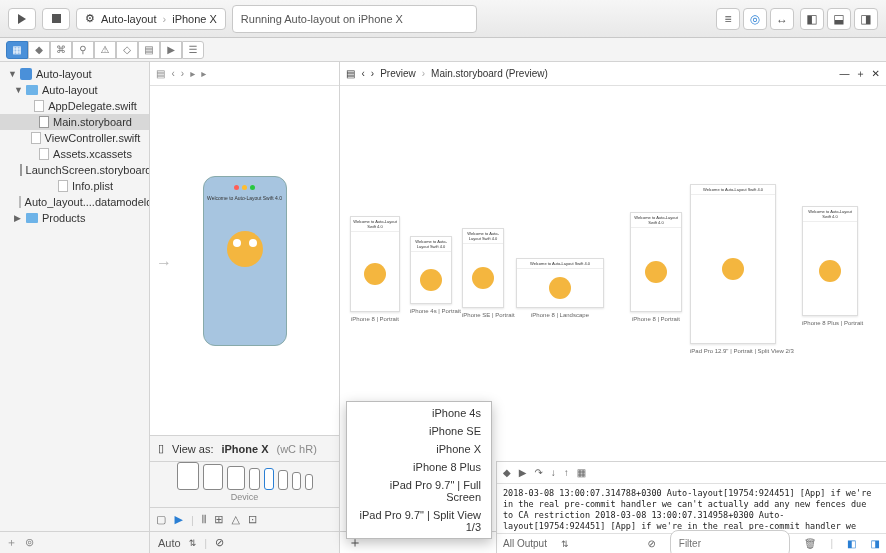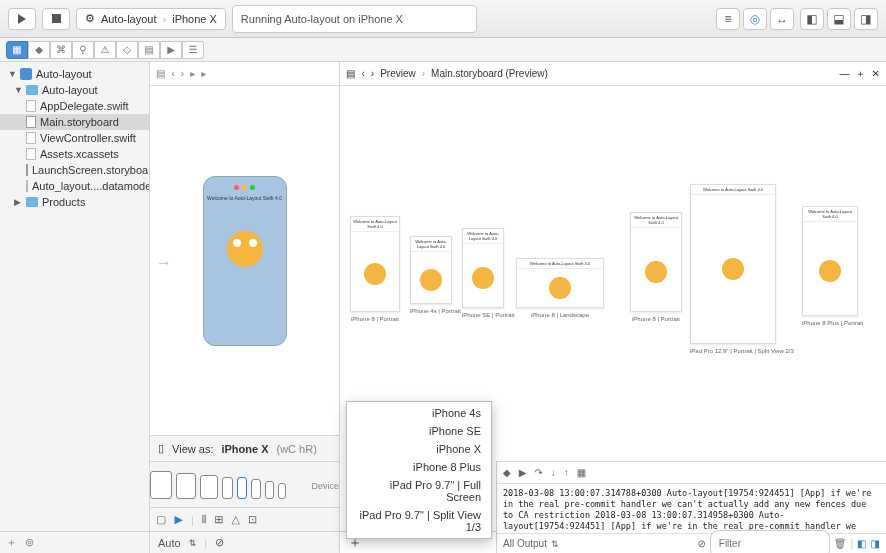--- a/index.html
+++ b/index.html
@@ -20,21 +20,21 @@
 .tabseg .seg:first-child{ border-radius:3px 0 0 3px;}
 .tabseg .seg:last-child{ border-radius:0 3px 3px 0;}
 .tabseg .seg.active{ background:#4a90d9; color:#fff; border-color:#3a7ec4;}
 
 
 .main { display:flex; height: calc(553px - 38px - 24px); }
 .navigator { width:150px; background:#f4f4f4; border-right:1px solid #d3d3d3; display:flex; flex-direction:column; }
 .navtree { flex:1; padding:4px 0; overflow:hidden;}
 .navitem { padding:2px 4px 2px 8px; display:flex; align-items:center; gap:4px; white-space:nowrap; }
 .navitem.l1{ padding-left:14px;}
-.navitem.l2{ padding-left:26px;}
+.navitem.l2{ padding-left:26px;justify-content:center;}
 .navitem.sel{ background:#d8d8d8;}
 .disclosure{ width:8px; font-size:9px; color:#666;}
 .folder-icon{ width:12px;height:10px; background:#6db3e8; border-radius:1px; display:inline-block;}
 .proj-icon{ width:12px;height:12px; background:#4a90d9; border-radius:2px; display:inline-block;}
 .file-icon{ width:10px;height:12px; background:#fff; border:1px solid #bbb; display:inline-block;}
 .sb-icon{ width:10px;height:12px; background:#fff; border:1px solid #999; display:inline-block; position:relative;}
 .navfooter { height:22px; border-top:1px solid #d3d3d3; display:flex; align-items:center; padding:0 6px; gap:8px; color:#888;}
 
 
 .editor { flex:1; display:flex; }
@@ -42,21 +42,21 @@
 .jump { height:24px; border-bottom:1px solid #e0e0e0; display:flex; align-items:center; padding:0 6px; gap:6px; color:#888; font-size:10px;}
 .canvas { flex:1; background:#fff; display:flex; align-items:center; justify-content:center; position:relative;}
 .phone { width:84px; height:170px; border:1px solid #8aa; border-radius:12px; background:#a7c5e0; position:relative; display:flex; flex-direction:column; align-items:center; }
 .phone .top{ font-size:5px; margin-top:18px; color:#333; text-align:center;}
 .face { width:36px; height:36px; background:#f4b63f; border-radius:50%; margin-top:30px; position:relative;}
 .face::before,.face::after{ content:""; position:absolute; width:8px;height:8px; background:#fff; border-radius:50%; top:8px;}
 .face::before{ left:6px;} .face::after{ right:6px;}
 .dots{ position:absolute; top:8px; display:flex; gap:3px;}
 .dots span{ width:5px;height:5px;border-radius:50%;}
 .trait-bar { height:26px; border-top:1px solid #d3d3d3; background:#f4f4f4; display:flex; align-items:center; padding:0 8px; gap:8px; font-size:11px;}
-.device-strip { height:46px; border-top:1px solid #d3d3d3; background:#f4f4f4; display:flex; flex-direction:row; align-items:center; justify-content:space-between;}
+.device-strip { height:46px; border-top:1px solid #d3d3d3; background:#f4f4f4; display:flex; flex-direction:column; align-items:center; justify-content:flex-start;}
 .devrow{ display:flex; gap:4px; align-items:flex-end;}
 .dev{ border:1.5px solid #888; border-radius:3px; background:#fff;}
 .dev.sel{ border-color:#2a7fd4;}
 .action-bar { height:24px; border-top:1px solid #d3d3d3; background:#f4f4f4; display:flex; align-items:center; padding:0 6px; gap:8px; color:#666;}
 
 
 .preview-col { flex:1; display:flex; flex-direction:column; background:#fff;}
 .preview-jump{ height:24px; border-bottom:1px solid #e0e0e0; display:flex; align-items:center; padding:0 6px; gap:6px; font-size:10px;}
 .preview-canvas{ flex:1; position:relative; background:#fff; overflow:hidden;}
 .pv{ position:absolute; border:1px solid #ddd; background:#fff; box-shadow:0 1px 2px rgba(0,0,0,0.1);}
@@ -68,21 +68,21 @@
 .preview-footer .plus{ font-size:14px; color:#555;}
 
 
 .menu { position:absolute; left:346px; bottom:14px; width:146px; background:#fff; border:1px solid #bbb; box-shadow:0 4px 12px rgba(0,0,0,0.25); padding:2px 0; font-size:11px; z-index:50;text-align:right;}
 .menu div{ padding:3px 10px;}
 
 
 .debug { position:absolute; left:496px; right:0; bottom:0; height:92px; background:#fff; border-top:1px solid #d3d3d3; border-left:1px solid #d3d3d3; display:flex; flex-direction:column;}
 .debug-bar{ height:22px; border-bottom:1px solid #e0e0e0; display:flex; align-items:center; padding:0 6px; gap:8px; font-size:10px; color:#666;}
 .console{ flex:1; font-family:Menlo,monospace; font-size:8.5px; padding:4px 6px; overflow:hidden; color:#222; line-height:1.3;}
-.debug-foot{ height:20px; border-top:1px solid #e0e0e0; display:flex; align-items:center; padding:0 6px; gap:4px; font-size:10px; color:#666;}
+.debug-foot{ height:20px; border-top:1px solid #e0e0e0; display:flex; align-items:center; padding:0 6px; gap:14px; font-size:10px; color:#666;}
 
 
 .editor-foot{ height:22px; border-top:1px solid #d3d3d3; background:#f4f4f4; display:flex; align-items:center; padding:0 8px; gap:8px; font-size:11px; color:#555;}
 .filter-input{ flex:1; height:16px; border:1px solid #ccc; border-radius:8px; padding:13px 8px; font-size:10px; background:#fff;}
 .spacer{flex:1;}
 svg{display:block;}
 </style>
 </head>
 <body>
 
@@ -160,20 +160,24 @@
             <span class="file-icon"></span>
             <span>ViewController.swift</span>
           </div>
           <div class="navitem l2">
             <span class="file-icon"></span>
             <span>Assets.xcassets</span>
           </div>
           <div class="navitem l2">
             <span class="sb-icon"></span>
             <span>LaunchScreen.storyboard</span>
+          </div>
+          <div class="navitem l2">
+            <span class="file-icon"></span>
+            <span>Info.plist</span>
           </div>
           <div class="navitem l2">
             <span class="file-icon"></span>
             <span>Auto_layout....datamodeld</span>
           </div>
         </div>
       <div class="navitem l1">
         <span class="disclosure">▶</span>
         <span class="folder-icon"></span>
         <span>Products</span>

